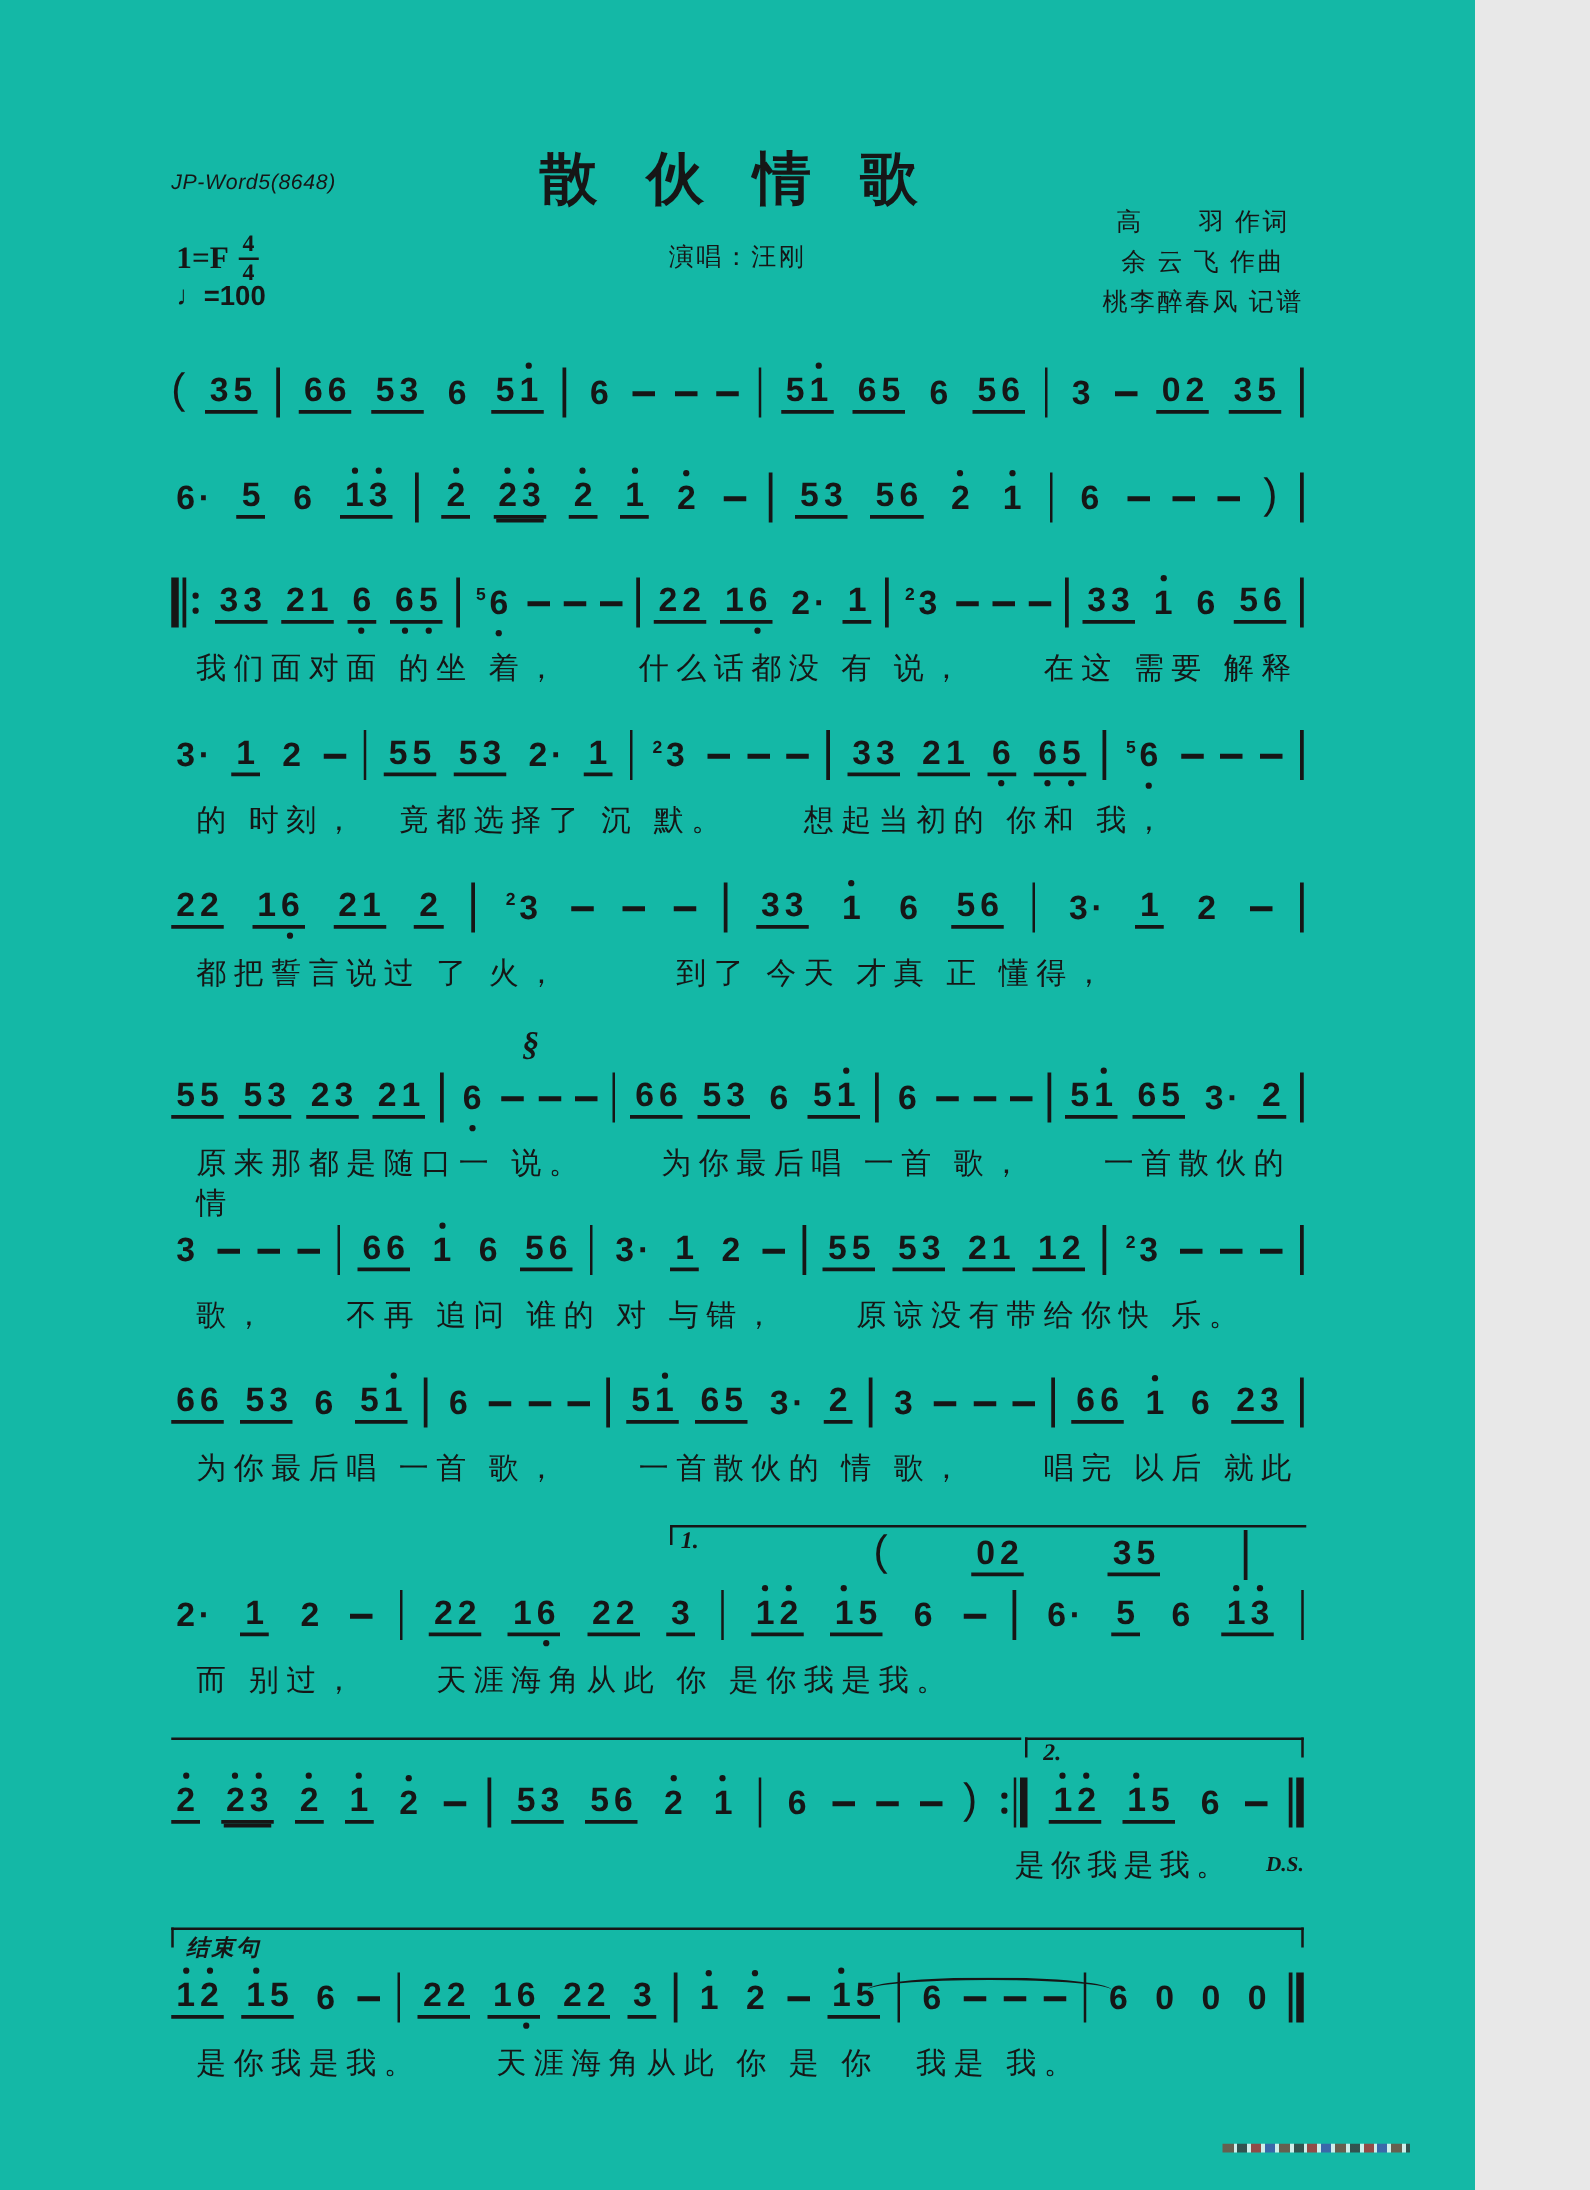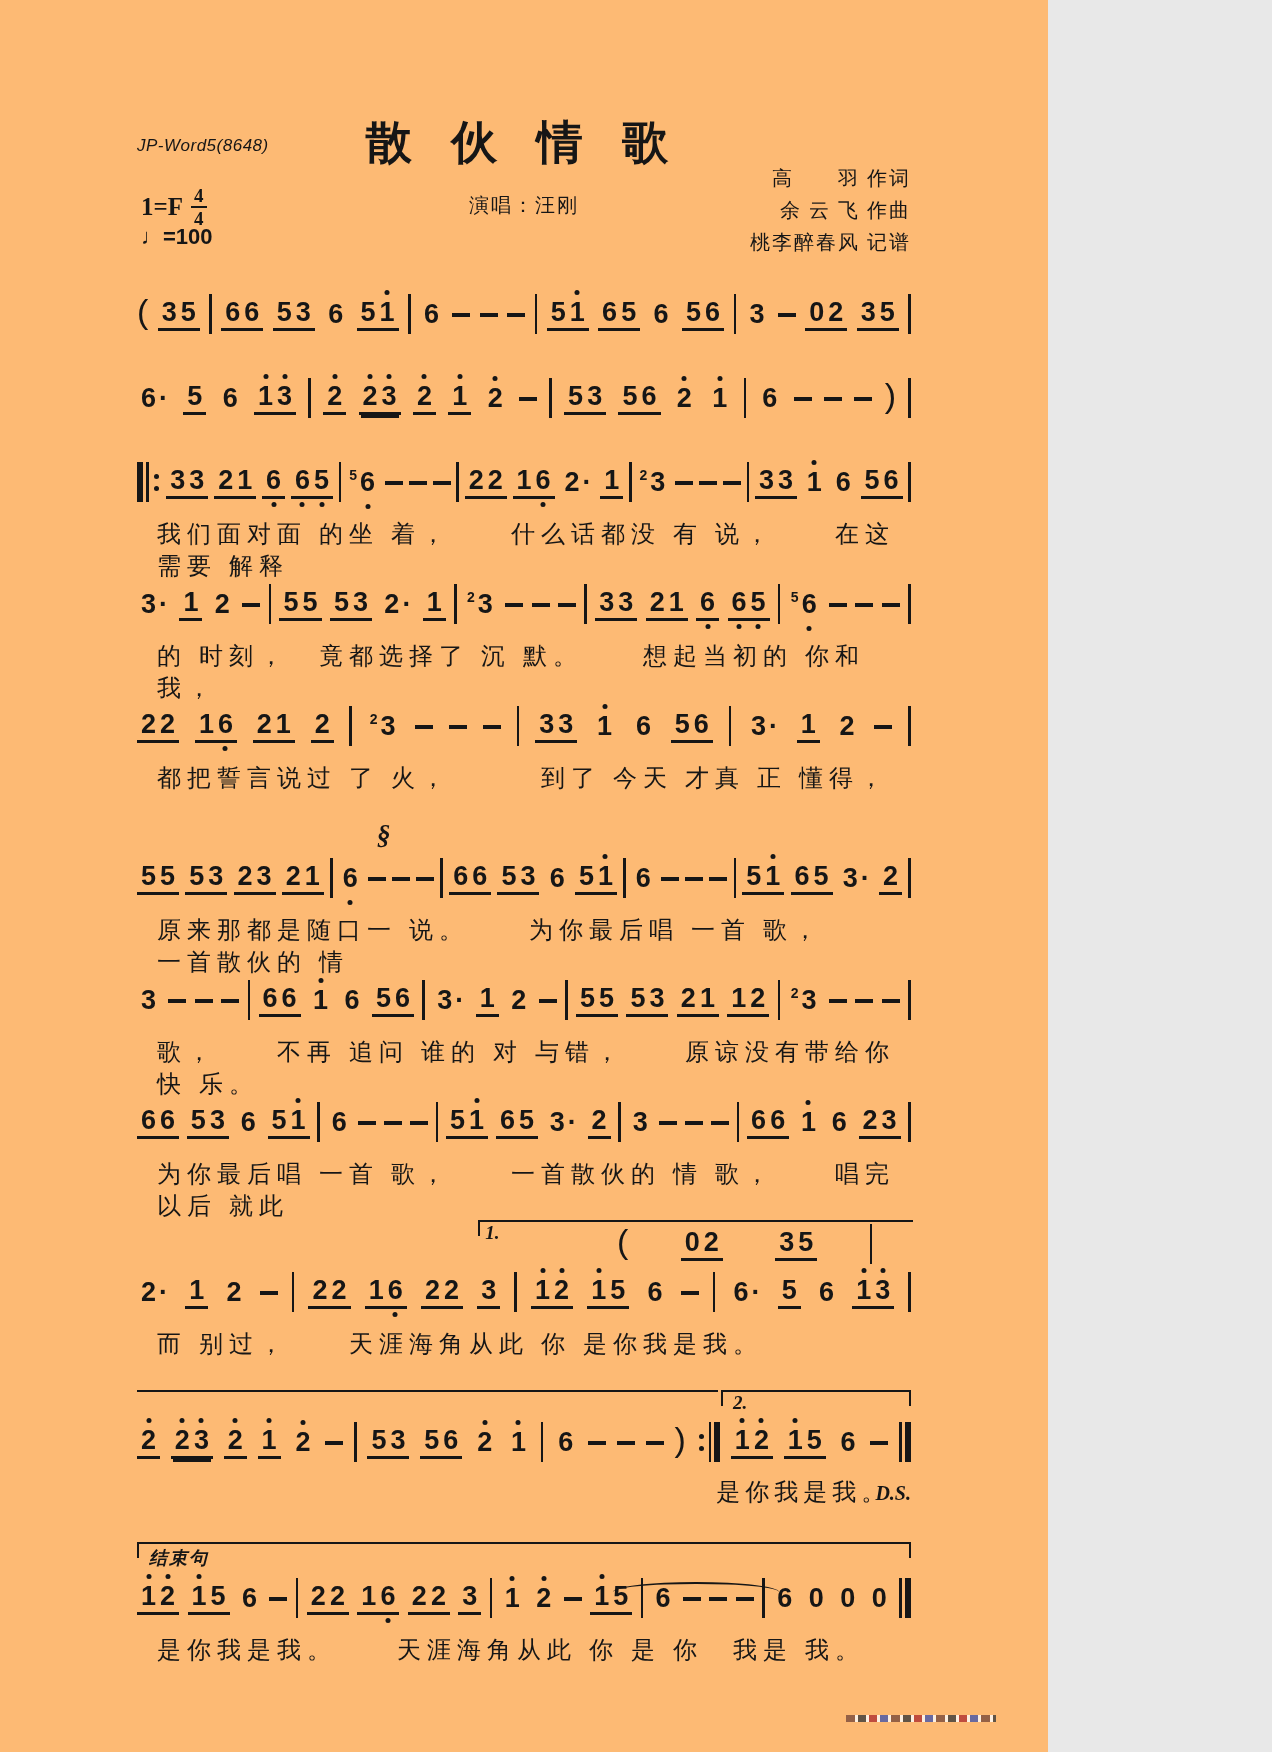--- a/index.html
+++ b/index.html
@@ -1,28 +1,28 @@
 <!DOCTYPE html>
 <html><head>
 <meta charset="utf-8">
 <style>
   * { margin:0; padding:0; box-sizing:border-box; }
   html,body { background:#e8e8e8; }
   body { width:1272px; font-family:"Liberation Sans", sans-serif; color:#161616; }
-  .page { position:relative; width:1048px; height:1752px; background:#fdba74; overflow:hidden; }
+  .page { position:relative; width:1180px; height:1752px; background:#14b8a6; overflow:hidden; }
   .inner { position:relative; padding:0 137px; }
 
   
   .header { position:relative; height:290px; }
   .generator { position:absolute; left:0; top:136px; font-style:italic; font-size:17px; letter-spacing:.5px; }
   .title { position:absolute; left:0; right:0; top:112px; text-align:center;
            font-family:"Liberation Serif", serif; font-weight:900; font-size:46px; letter-spacing:14px; }
   .performer { position:absolute; left:0; right:0; top:192px; text-align:center;
            font-family:"Liberation Serif", serif; font-size:20px; letter-spacing:2px; }
-  .credits { position:absolute; right:0; top:162px; text-align:right;
+  .credits { position:absolute; right:0; top:162px; text-align:center;
            font-family:"Liberation Serif", serif; font-size:20px; line-height:1.6; letter-spacing:2px; }
   .keysig { position:absolute; left:4px; top:186px; font-family:"Liberation Serif", serif;
             font-weight:700; font-size:25px; display:flex; align-items:center; gap:8px; }
   .frac { display:inline-flex; flex-direction:column; align-items:center; line-height:1; font-size:19px; }
   .frac .num { padding:0 3px 1px; }
   .frac .den { padding:1px 3px 0; border-top:2px solid #161616; }
   .tempo { position:absolute; left:4px; top:224px; font-size:22px; font-weight:700; }
 
   
   .score { position:relative; }
@@ -66,21 +66,21 @@
             justify-content:space-between; align-items:center; height:44px; }
   .sys10 { padding-top:28px; }
   .volta1cont { position:absolute; top:0; left:0; width:75%; border-top:2.5px solid #161616; height:3px; }
   .volta2 { position:absolute; top:0; left:75.4%; right:0; height:16px;
             border-top:2.5px solid #161616; border-left:2.5px solid #161616; border-right:2.5px solid #161616; }
   .v2label { top:2px; left:77%; }
   .lyr10 { position:relative; height:36px; margin-top:10px; }
   .lyr10 .l10 { position:absolute; left:72.5%; font-family:"Liberation Serif", serif;
                 font-size:24px; letter-spacing:5px; white-space:pre;margin-left:18px; }
   .ds { position:absolute; right:0; top:6px; font-family:"Liberation Serif", serif;
-        font-style:italic; font-weight:700; font-size:20px;text-align:right; }
+        font-style:italic; font-weight:700; font-size:17px;text-align:right; }
 
   
   .sys11 { padding-top:32px; margin-top:6px; }
   .endbracket { position:absolute; top:0; left:0; right:0; height:16px;
             border-top:2.5px solid #161616; border-left:2.5px solid #161616; border-right:2.5px solid #161616; }
   .endlabel { position:absolute; top:4px; left:12px; font-family:"Liberation Serif", serif;
             font-style:italic; font-weight:700; font-size:18px; letter-spacing:2px; }
   .tie { position:absolute; top:40px; left:61.5%; width:21.5%; height:20px;
          border-top:2.5px solid #161616; border-radius:50%; }
 

